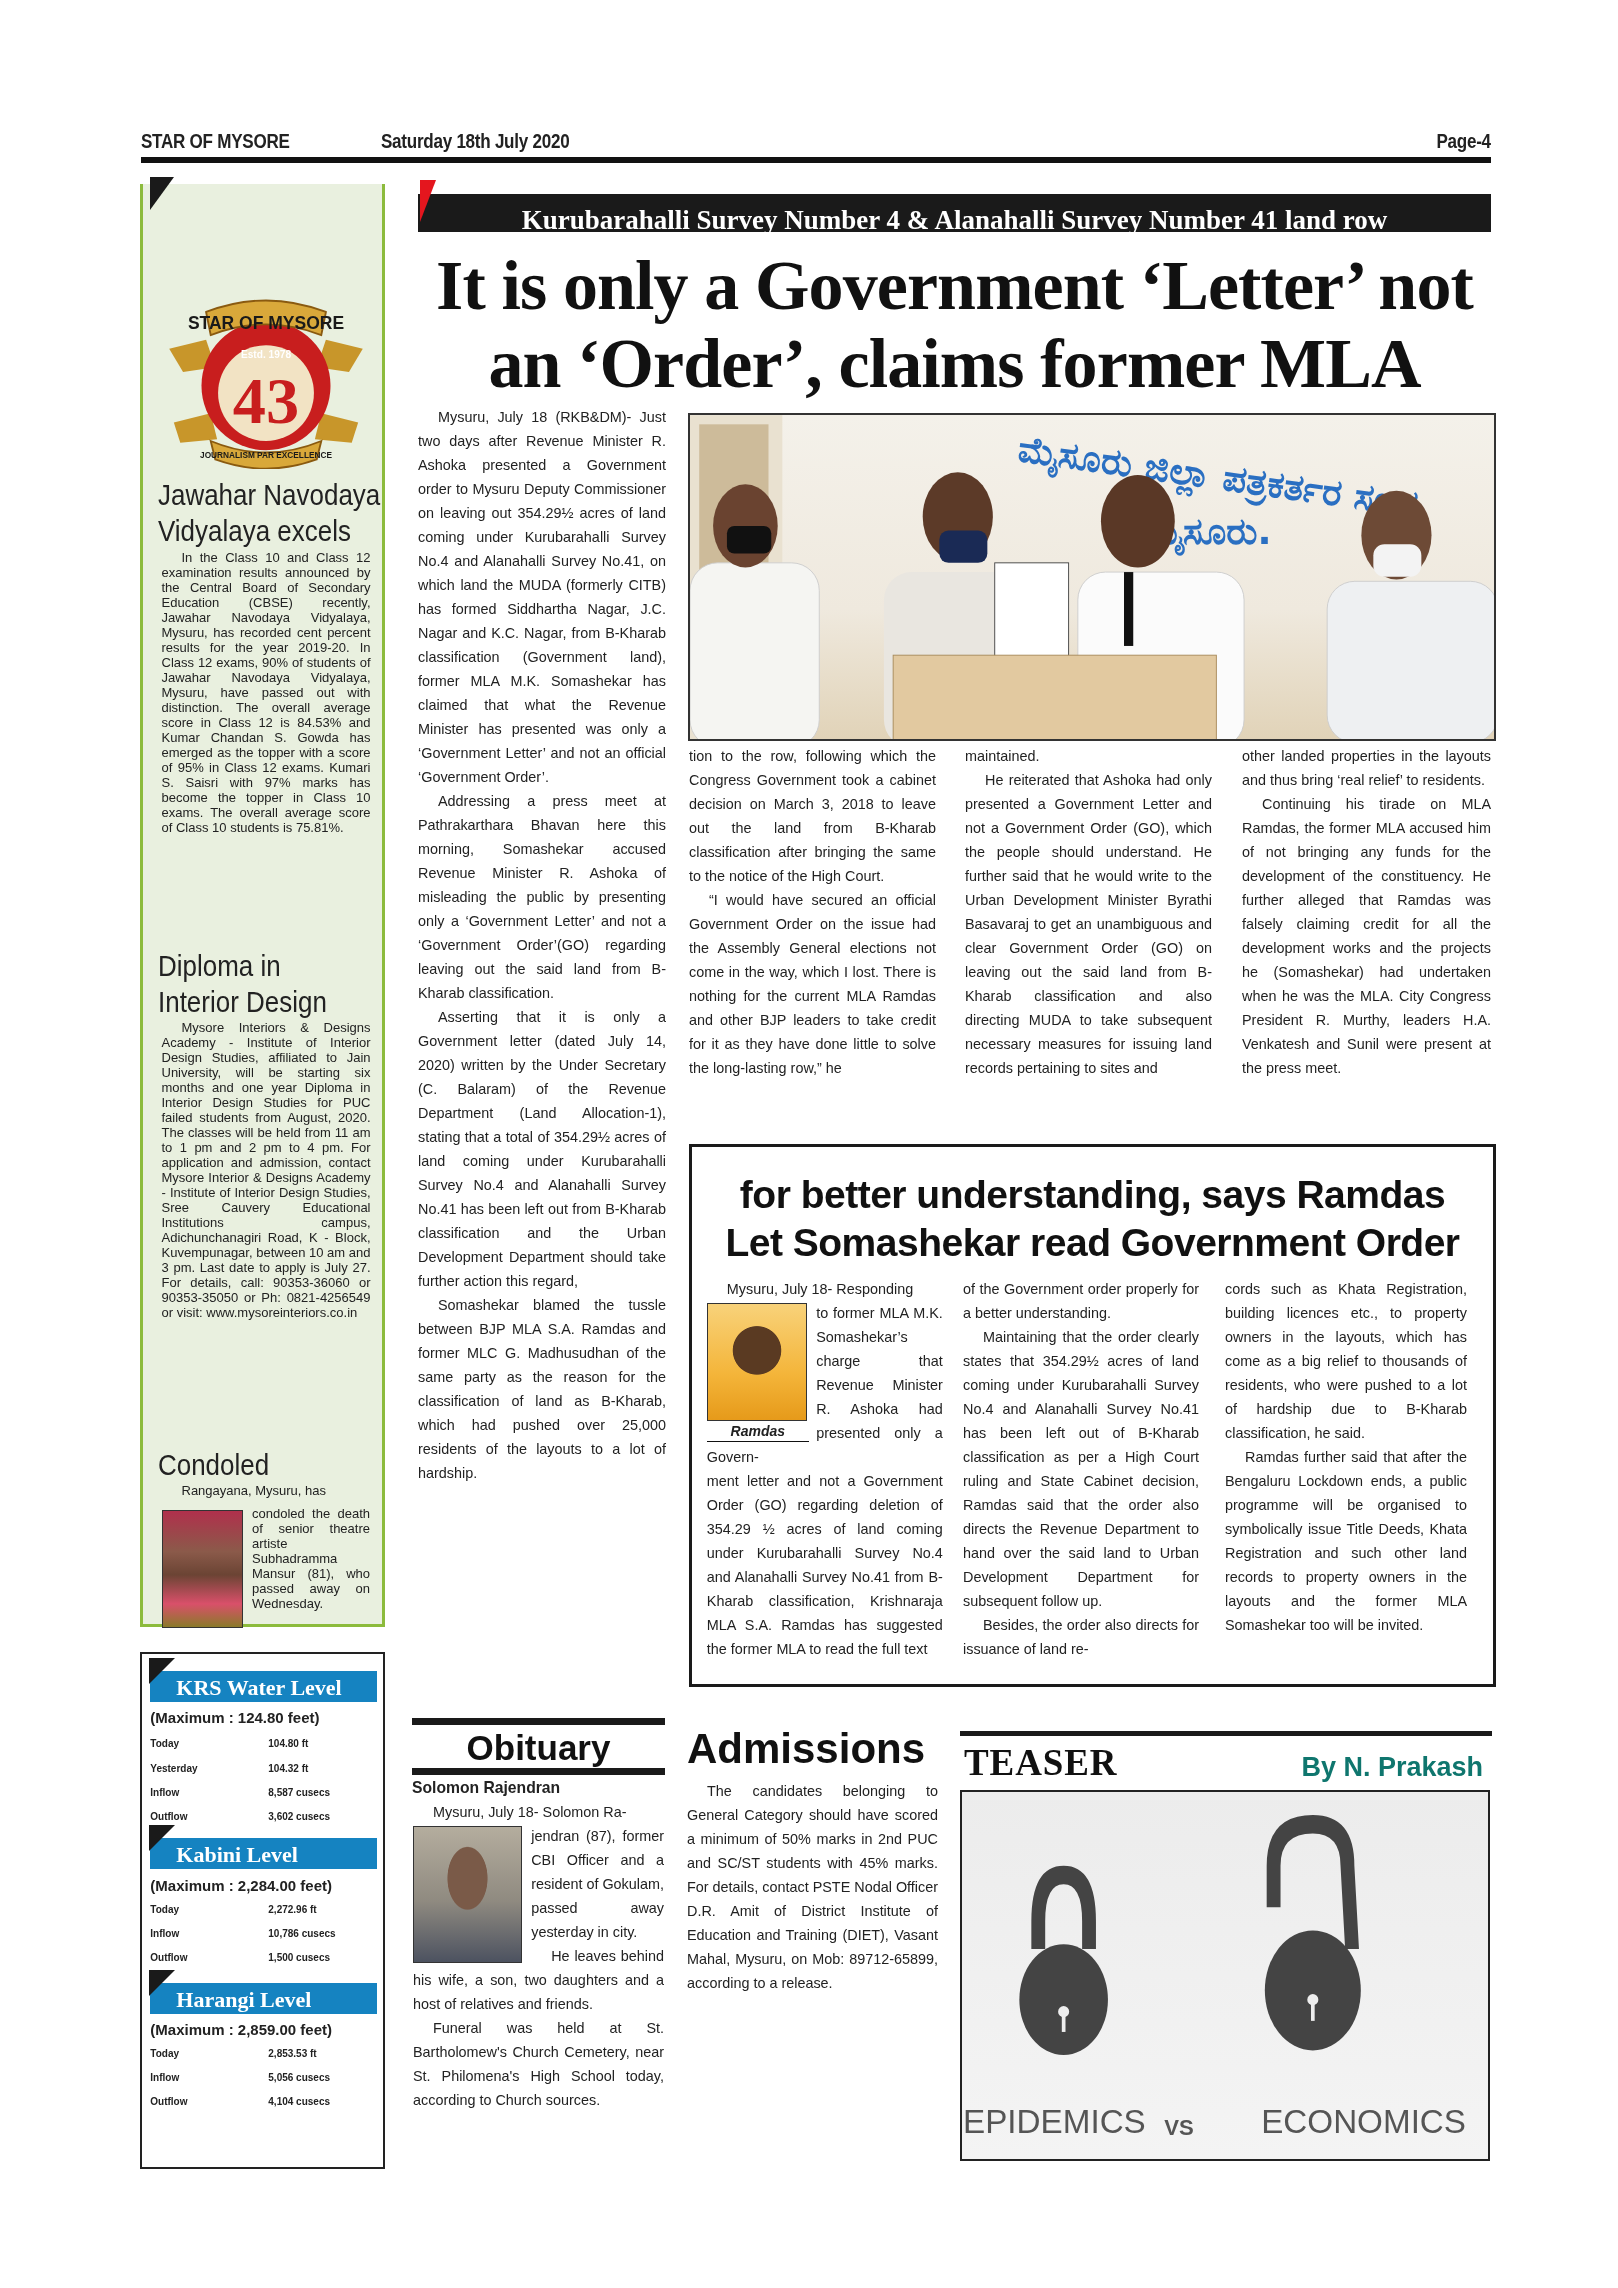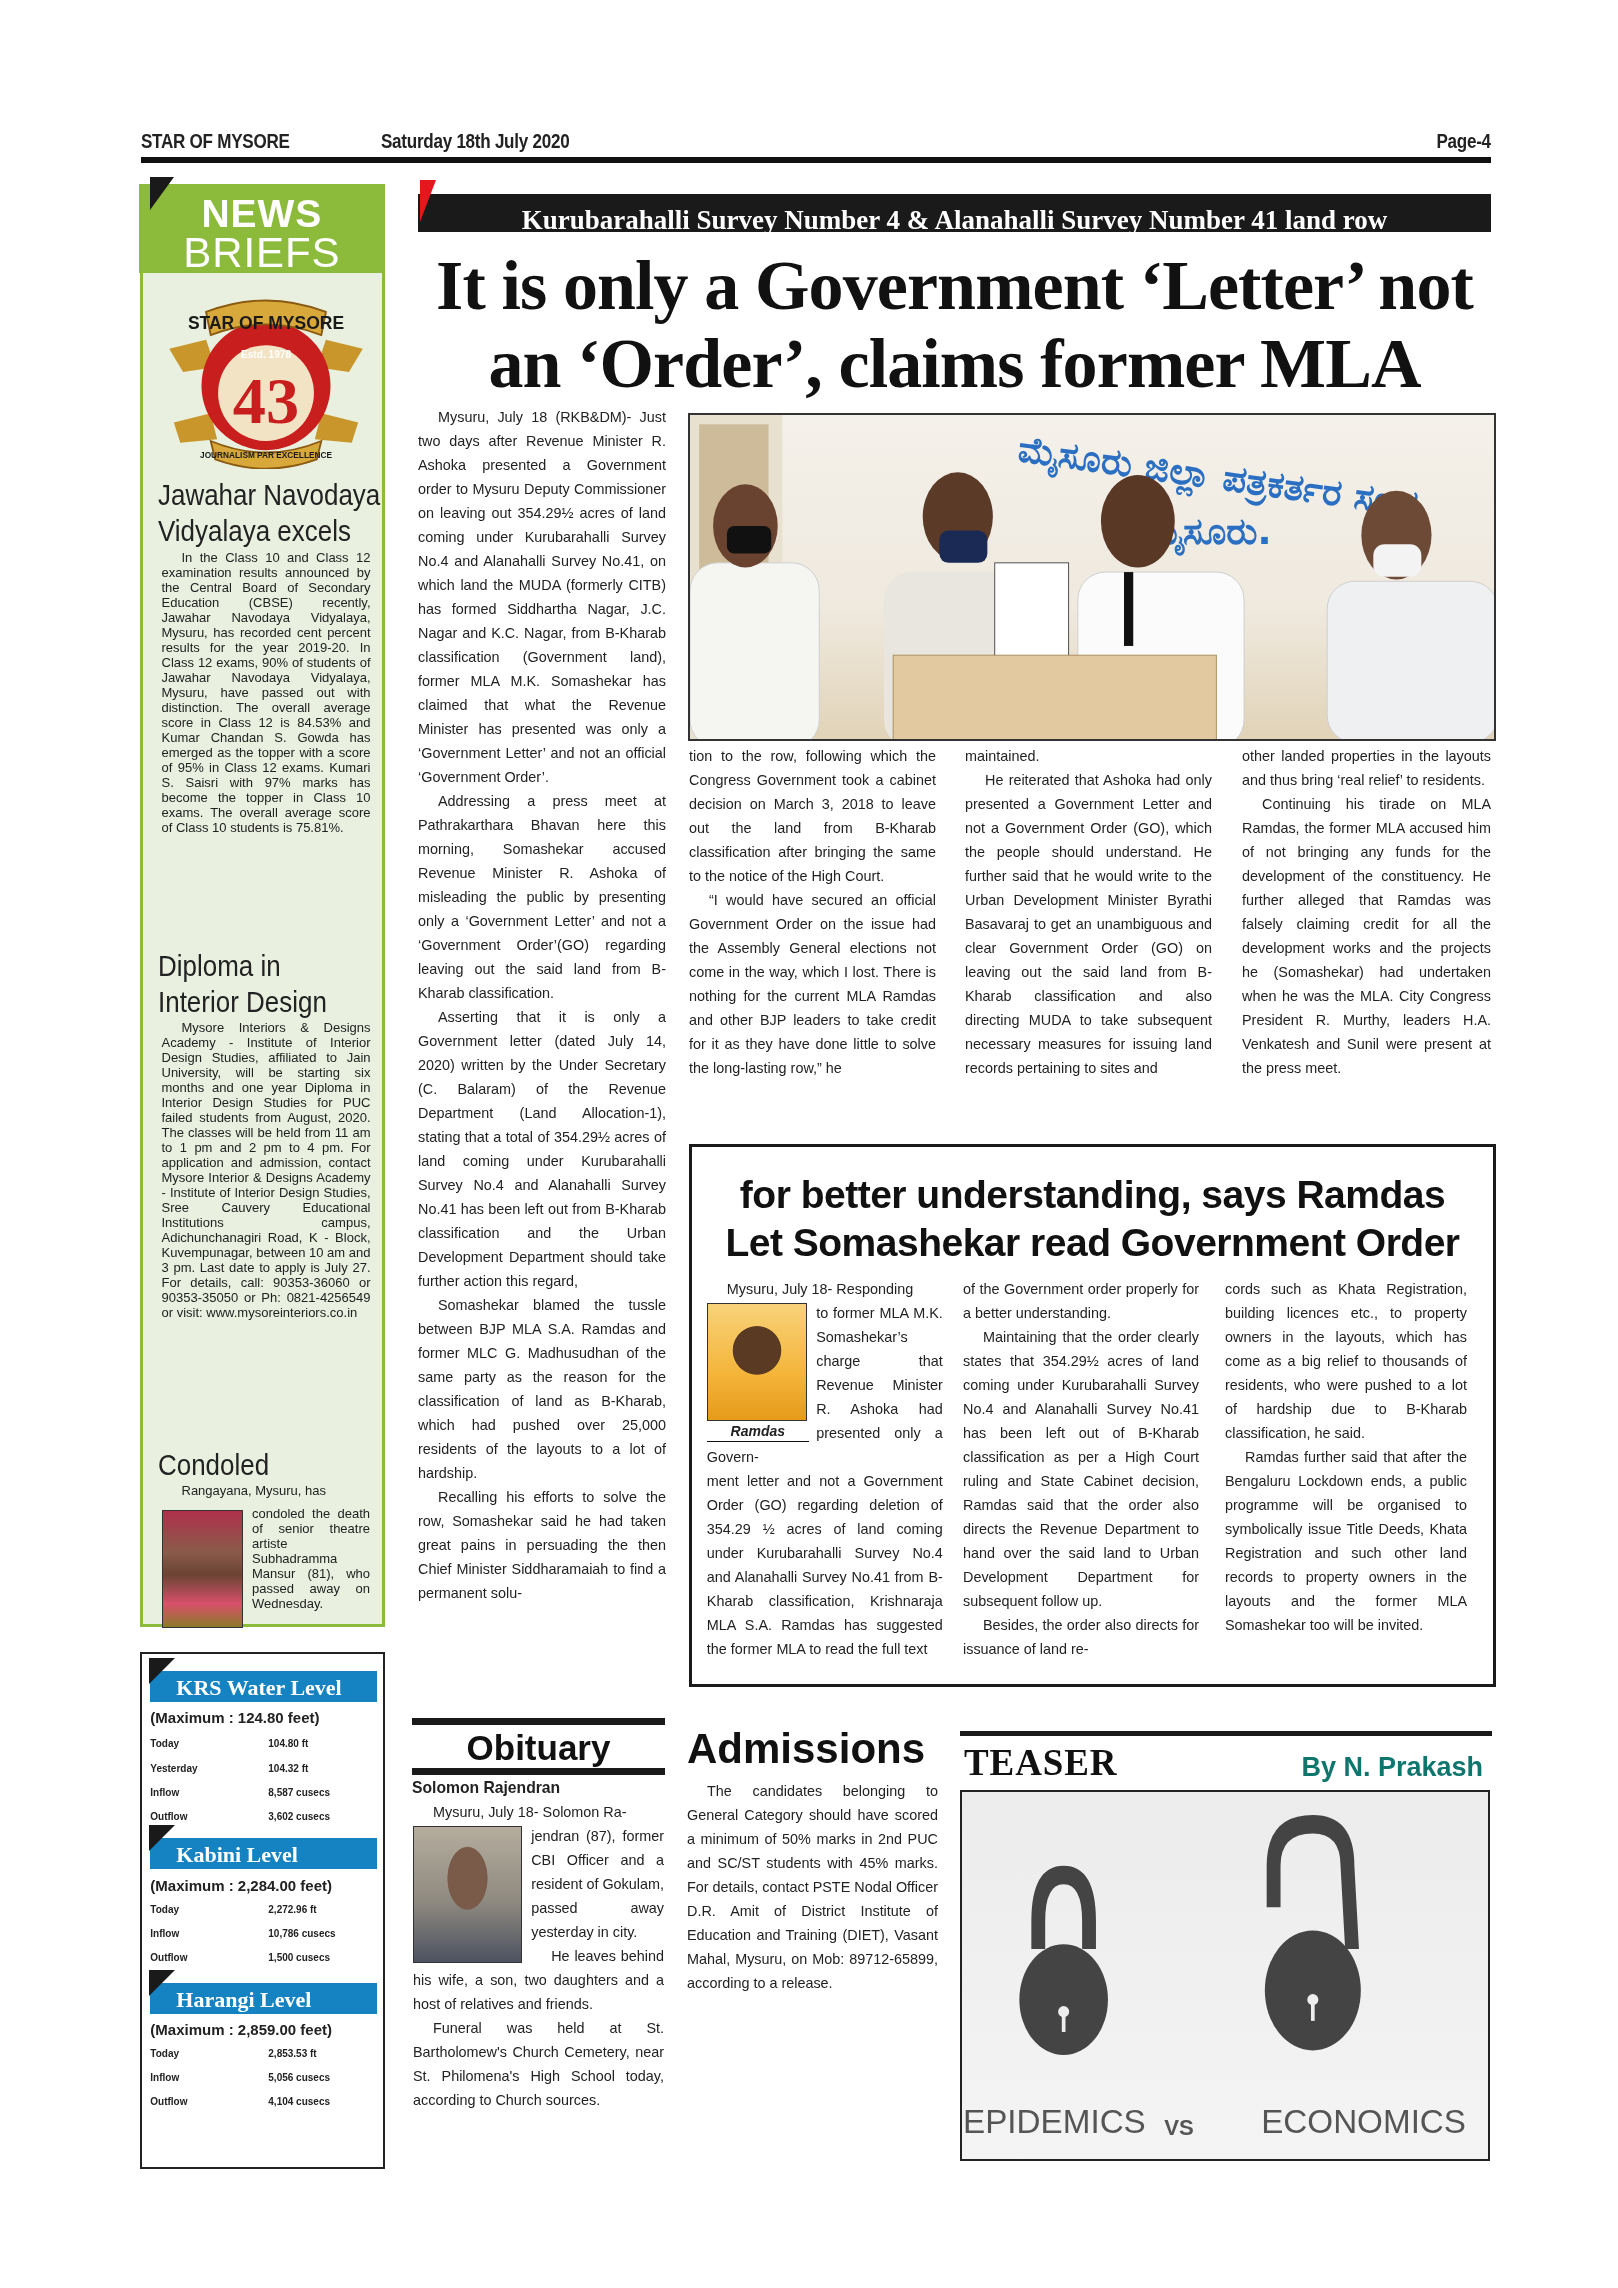--- a/index.html
+++ b/index.html
@@ -49,24 +49,20 @@
 </head>
 <body>
 
 <div class="abs hdr">
   <span class="pub">STAR OF MYSORE</span>
   <span class="date">Saturday 18th July 2020</span>
   <span class="pg">Page-4</span>
 </div>
 
 <div class="abs nb">
-  <div class="nb-head">
-    <div class="n1">NEWS</div>
-    <div class="n2">BRIEFS</div>
-  </div>
   <div class="corner" style="left:7.4px;top:-7.4px;border-top:33px solid #1a1a1a;border-right:24px solid transparent"></div>
 
   <svg class="logo" viewBox="0 0 230 200">
     <path d="M10 70 L50 60 L60 90 L25 95 Z" fill="#c8962a"></path>
     <path d="M220 70 L180 60 L170 90 L205 95 Z" fill="#c8962a"></path>
     <path d="M15 150 L55 140 L62 168 L22 172 Z" fill="#c8962a"></path>
     <path d="M215 150 L175 140 L168 168 L208 172 Z" fill="#c8962a"></path>
     <circle cx="115" cy="110" r="70" fill="#c81e1e"></circle>
     <circle cx="115" cy="118" r="52" fill="#f2e3c4"></circle>
     <path d="M50 30 Q115 5 180 30 L175 55 Q115 32 55 55 Z" fill="#d9a83a" stroke="#8a5a10" stroke-width="2"></path>
@@ -179,21 +175,20 @@
     <ellipse cx="765" cy="130" rx="38" ry="48" fill="#6d4a36"></ellipse>
       <rect x="740" y="140" width="52" height="35" rx="12" fill="#f3f3f3"></rect>
   </svg>
 </div>
 
 <div class="col txt" style="left:418px;top:405px;width:248px">
   <p>Mysuru, July 18 (RKB&amp;DM)- Just two days after Revenue Minister R. Ashoka presented a Government order to Mysuru Deputy Commissioner on leaving out 354.29½ acres of land coming under Kurubarahalli Survey No.4 and Alanahalli Survey No.41, on which land the MUDA (formerly CITB) has formed Siddhartha Nagar, J.C. Nagar and K.C. Nagar, from B-Kharab classification (Government land), former MLA M.K. Somashekar has claimed that what the Revenue Minister has presented was only a ‘Government Letter’ and not an official ‘Government Order’.</p>
   <p>Addressing a press meet at Pathrakarthara Bhavan here this morning, Somashekar accused Revenue Minister R. Ashoka of misleading the public by presenting only a ‘Government Letter’ and not a ‘Government Order’(GO) regarding leaving out the said land from B-Kharab classification.</p>
   <p>Asserting that it is only a Government letter (dated July 14, 2020) written by the Under Secretary (C. Balaram) of the Revenue Department (Land Allocation-1), stating that a total of 354.29½ acres of land coming under Kurubarahalli Survey No.4 and Alanahalli Survey No.41 has been left out from B-Kharab classification and the Urban Development Department should take further action this regard,</p>
   <p>Somashekar blamed the tussle between BJP MLA S.A. Ramdas and former MLC G. Madhusudhan of the same party as the reason for the classification of land as B-Kharab, which had pushed over 25,000 residents of the layouts to a lot of hardship.</p>
-  <p>Recalling his efforts to solve the row, Somashekar said he had taken great pains in persuading the then Chief Minister Siddharamaiah to find a permanent solu-</p>
 </div>
 <div class="col txt" style="left:689px;top:744px;width:247px">
   <p class="ni">tion to the row, following which the Congress Government took a cabinet decision on March 3, 2018 to leave out the land from B-Kharab classification after bringing the same to the notice of the High Court.</p>
   <p>“I would have secured an official Government Order on the issue had the Assembly General elections not come in the way, which I lost. There is nothing for the current MLA Ramdas and other BJP leaders to take credit for it as they have done little to solve the long-lasting row,” he</p>
 </div>
 <div class="col txt" style="left:965px;top:744px;width:247px">
   <p class="ni">maintained.</p>
   <p>He reiterated that Ashoka had only presented a Government Letter and not a Government Order (GO), which the people should understand. He further said that he would write to the Urban Development Minister Byrathi Basavaraj to get an unambiguous and clear Government Order (GO) on leaving out the said land from B-Kharab classification and also directing MUDA to take subsequent necessary measures for issuing land records pertaining to sites and</p>
 </div>
 <div class="col txt" style="left:1242px;top:744px;width:249px">

